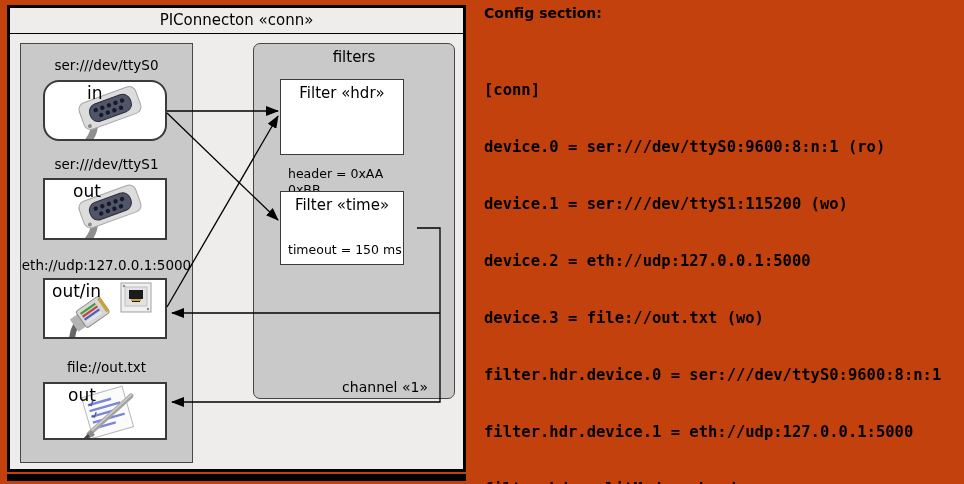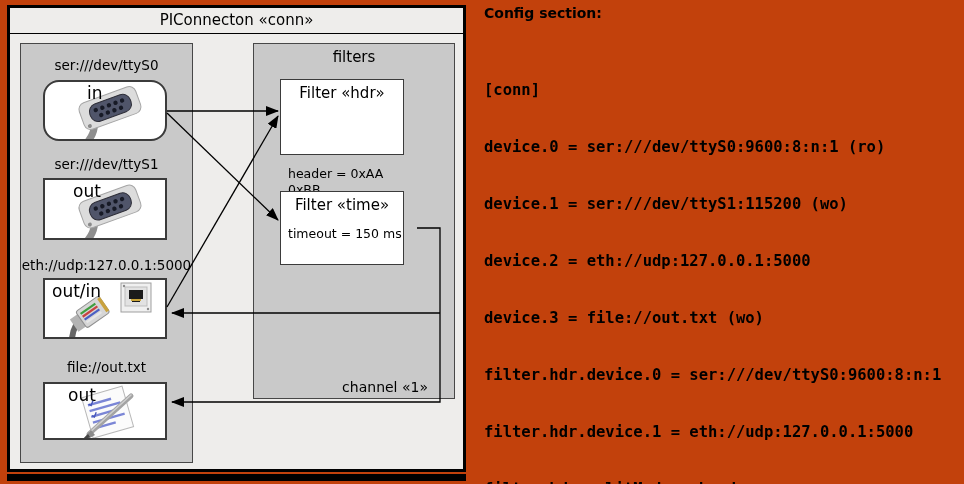--- a/index.html
+++ b/index.html
@@ -13,21 +13,21 @@
   body{font-family:"DejaVu Sans", sans-serif;color:#000;}
   .stage{position:relative;width:964px;height:484px;background:#c2410c;overflow:hidden;}
 
   .outer{position:absolute;left:7px;top:5px;width:459px;height:467px;
          background:var(--outer-fill,#eeedeb);border:3px solid #000;}
   .outer-title{position:absolute;left:0;top:0;width:100%;height:26px;line-height:25px;
          text-align:center;font-size:15px;border-bottom:1px solid #000;}
 
   .group{position:absolute;background:var(--group-fill,#c9c9c9);border:1px solid #474747;}
   .grp-left{left:20px;top:43px;width:173px;height:420px;}
-  .grp-filters{left:253px;top:43px;width:202px;height:356px;}
+  .grp-filters{left:253px;top:43px;width:202px;height:356px;border-radius:7px;}
   .grp-label{position:absolute;top:4px;left:0;width:100%;text-align:center;font-size:15px;}
 
   .dev-url{position:absolute;width:173px;text-align:center;font-size:13.5px;}
   .dev-box{position:absolute;left:43px;width:124px;background:var(--box-fill,#fff);
            border:2px solid #3b3b3b;}
   .port-lbl{position:absolute;top:2px;font-size:17px;line-height:18px;}
   .dev-box svg{position:absolute;left:0;top:0;}
 
   .filter-box{position:absolute;left:280px;width:124px;background:var(--box-fill,#fff);
               border:1.5px solid #3b3b3b;}
@@ -147,21 +147,21 @@
   <div class="filter-box" style="top:79px;height:76px;">
     <div class="filter-title">Filter «hdr»</div>
     <div class="filter-attrs" style="top:43px;margin-top:43px;">
       <div>header = 0xAA 0xBB</div>
       <div>payloadSize = 16</div>
     </div>
   </div>
 
   <div class="filter-box" style="top:191px;height:74px;">
     <div class="filter-title">Filter «time»</div>
-    <div class="filter-attrs" style="top:34px;">
+    <div class="filter-attrs" style="top:50px;">
       <div>timeout = 150 ms</div>
     </div>
   </div>
 
   <div class="chan-lbl" style="top:379px;">channel «1»</div>
 
   <svg class="wires" viewBox="0 0 964 484">
     <defs>
       <marker id="arr" markerUnits="userSpaceOnUse" markerWidth="13" markerHeight="10" refX="12" refY="5" orient="auto">
         <path d="M0,0 L13,5 L0,10 z" fill="#000"></path>

